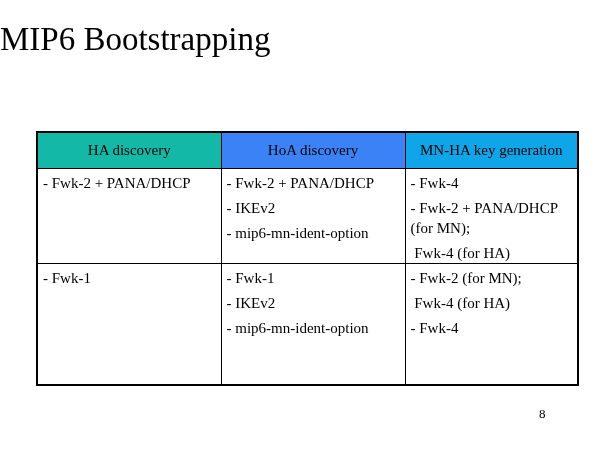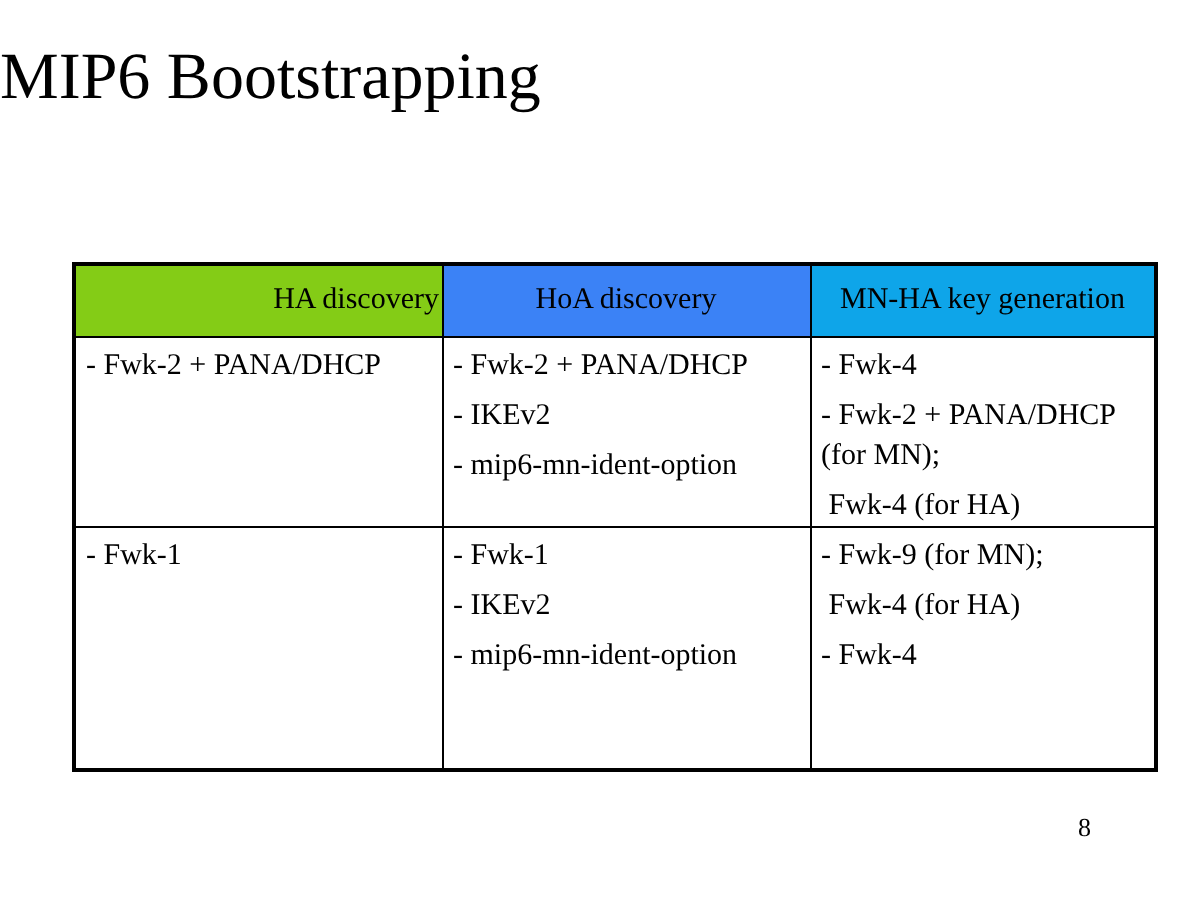--- a/index.html
+++ b/index.html
@@ -73,21 +73,21 @@
 <h1 class="slide-title">MIP6 Bootstrapping</h1>
 
 <table class="matrix">
   <colgroup>
     <col style="width:184px">
     <col style="width:184px">
     <col style="width:173px">
   </colgroup>
   <thead>
     <tr>
-        <th style="background: #84cc16; text-align: right;">HA discovery</th>
+        <th style="background: #14b8a6;">HA discovery</th>
         <th style="background: #3b82f6;">HoA discovery</th>
         <th style="background: #0ea5e9;">MN-HA key generation</th>
       </tr>
   </thead>
   <tbody>
       <tr>
         <td>
           <div class="para">
             <div class="line">- Fwk-2 + PANA/DHCP</div>
           </div>
@@ -128,21 +128,21 @@
           </div>
           <div class="para">
             <div class="line">- IKEv2</div>
           </div>
           <div class="para">
             <div class="line">- mip6-mn-ident-option</div>
           </div>
         </td>
         <td>
           <div class="para">
-            <div class="line">- Fwk-9 (for MN);</div>
+            <div class="line">- Fwk-2 (for MN);</div>
           </div>
           <div class="para">
             <div class="line"> Fwk-4 (for HA)</div>
           </div>
           <div class="para">
             <div class="line">- Fwk-4</div>
           </div>
         </td>
       </tr>
     </tbody>

